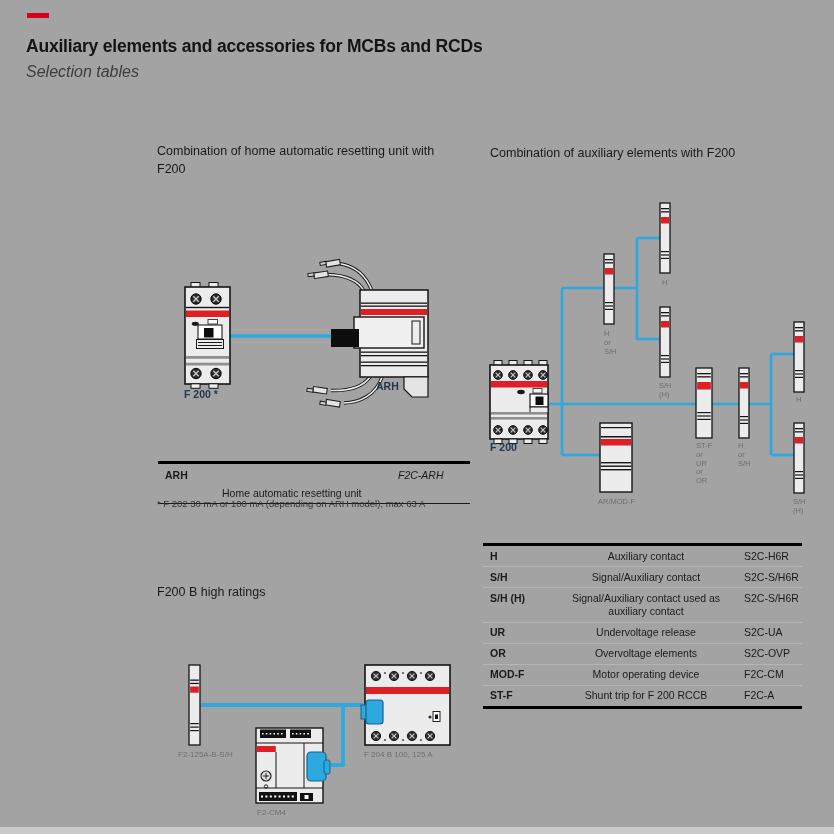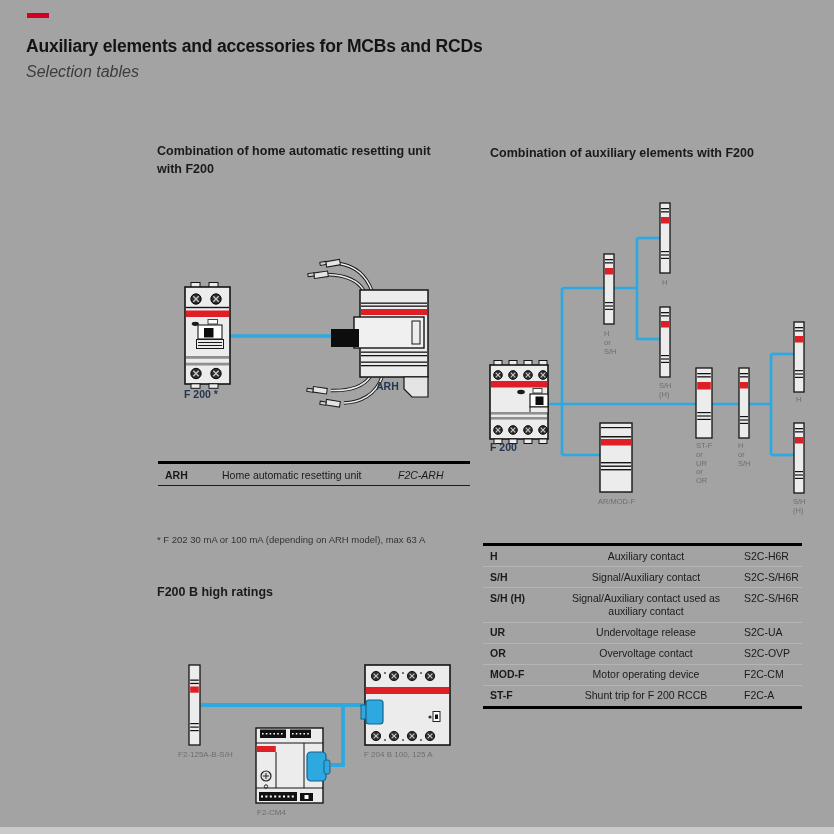--- a/index.html
+++ b/index.html
@@ -3,43 +3,43 @@
 <meta charset="utf-8">
 <style>
   html,body { margin:0; padding:0; background:#ffffff; }
   .page { position:relative; width:834px; height:834px; background:#a3a3a3; overflow:hidden;
           font-family:"Liberation Sans", sans-serif; color:#1a1a1a; }
 
   .dash { position:absolute; left:27px; top:13px; width:22px; height:5px; background:#d6001c; }
   .title { position:absolute; left:26px; top:36px; font-size:17.5px; font-weight:bold; color:#141414; letter-spacing:-0.2px; }
   .subtitle { position:absolute; left:26px; top:63px; font-size:16px; font-weight:400; color:#3c3c3c;font-style:italic; }
 
-  .sec-head { position:absolute; font-size:12.5px; font-weight:bold; color:#1a1a1a; line-height:1.45; }
+  .sec-head { position:absolute; font-size:12.5px; font-weight:normal; color:#1a1a1a; line-height:1.45; }
   #head-left { left:157px; top:142px; width:300px; }
   #head-right { left:490px; top:144px; width:340px; }
   #head-b { left:157px; top:583px; }
 
   svg { position:absolute; }
   #svg-arh { left:155px; top:240px; }
   #svg-right { left:480px; top:180px; }
   #svg-b { left:150px; top:655px; }
 
   text { font-family:"Liberation Sans", sans-serif; }
   .devlabel { font-size:10.5px; font-weight:bold; fill:#24364f; }
   .glabel { font-size:7.5px; fill:#6e6e6e; }
   .glabel8 { font-size:8px; fill:#6e6e6e; }
 
   .arh-table { position:absolute; left:158px; top:461px; width:312px;
                border-top:3px solid #000; border-bottom:1px solid #1a1a1a; font-size:10.5px; }
   .arh-row { display:flex; padding:5px 0 4px 7px; }
   .arh-term { width:57px; font-weight:bold; }
-  .arh-desc { width:176px; }
+  .arh-desc { width:176px;margin-top:18px; }
   .arh-code { flex:1;font-style:italic; }
 
-  .footnote { position:absolute; left:157px; top:498px; font-size:9.5px; color:#333;margin-top:36px; }
+  .footnote { position:absolute; left:157px; top:498px; font-size:9.5px; color:#333; }
 
   .aux-table { position:absolute; left:483px; top:543px; width:319px; border-collapse:collapse;
                border-top:3px solid #000; font-size:10.5px; }
   .aux-table td { border-bottom:1px solid #b5b5b5; padding:3.5px 2px 3.5px 7px;
                   vertical-align:top; line-height:1.25; }
   .aux-table tr:last-child td { border-bottom:3px solid #000; }
   .aux-table td.term { width:58px; font-weight:bold; }
   .aux-table td.desc { width:178px;text-align:center; }
 
   .bottom-bar { position:absolute; left:0; top:827px; width:834px; height:7px; background:#cacaca; }
@@ -266,21 +266,21 @@
         <td class="desc">Signal/Auxiliary contact used as auxiliary contact</td>
         <td class="code">S2C-S/H6R</td>
       </tr>
       <tr>
         <td class="term">UR</td>
         <td class="desc">Undervoltage release</td>
         <td class="code">S2C-UA</td>
       </tr>
       <tr>
         <td class="term">OR</td>
-        <td class="desc">Overvoltage contact</td>
+        <td class="desc">Overvoltage elements</td>
         <td class="code">S2C-OVP</td>
       </tr>
       <tr>
         <td class="term">MOD-F</td>
         <td class="desc">Motor operating device</td>
         <td class="code">F2C-CM</td>
       </tr>
       <tr>
         <td class="term">ST-F</td>
         <td class="desc">Shunt trip for F 200 RCCB</td>

